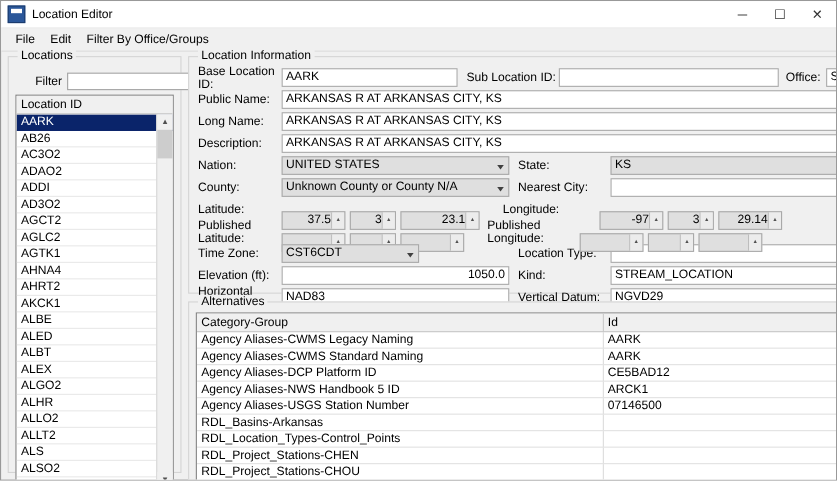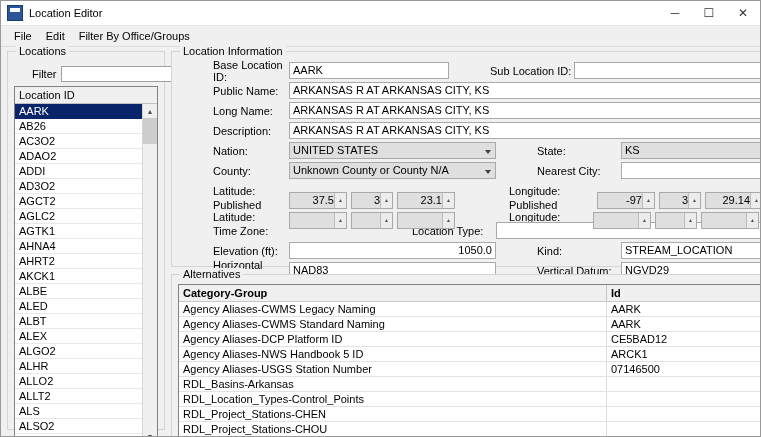--- a/index.html
+++ b/index.html
@@ -216,21 +216,20 @@
     display: flex;
     align-items: center;
     margin-bottom: 3px;
     height: 17px;
   }
   .flabel {
     font-size: 11px;
     color: #000;
     width: 76px;
     flex: 0 0 auto;
-    margin-left: 33px;
   }
 
   .fld {
     height: 17px;
     border: 1px solid #a9a9a9;
     background: #ffffff;
     font-size: 11px;
     line-height: 15px;
     padding: 0 3px;
     box-sizing: border-box;
@@ -307,21 +306,21 @@
     position: relative;
   }
   table.alt {
     width: 100%;
     border-collapse: collapse;
     font-size: 11px;
     table-layout: fixed;
   }
   table.alt th {
     background: #f0f0f0;
-    font-weight: bold;
+    font-weight: normal;
     text-align: left;
     height: 16px;
     padding: 0 4px;
     border-right: 1px solid #c8c8c8;
     border-bottom: 1px solid #c8c8c8;
     font-size: 11px;
   }
   table.alt td {
     height: 14px;
     padding: 0 4px;
@@ -455,21 +454,21 @@
               </span>
           </div>
           <div style="width:4px"></div>
           <div class="spin" style="width:42px">
             <span>3</span>
             <span class="sp-btns">
                 <span class="sp-up">▲</span>
               </span>
           </div>
           <div style="width:4px"></div>
-          <div class="spin" style="width:58px">
+          <div class="spin" style="width:72px">
             <span>23.1</span>
             <span class="sp-btns">
                 <span class="sp-up">▲</span>
               </span>
           </div>
           <div class="gap" style="width:21px"></div>
           <div class="flabel" style="width:88px">Longitude:</div>
           <div class="spin" style="width:58px">
             <span>-97</span>
             <span class="sp-btns">
@@ -533,20 +532,21 @@
           <div class="spin empty" style="width:58px">
             <span></span>
             <span class="sp-btns">
                 <span class="sp-up">▲</span>
               </span>
           </div>
         </div>
 
         <div class="frow">
           <div class="flabel">Time Zone:</div>
+          <div class="combo" style="width:125px">CST6CDT</div>
           <div class="gap" style="width:90px"></div>
           <div class="flabel" style="width:84px">Location Type:</div>
           <div class="fld" style="flex:1 1 auto"></div>
         </div>
 
         <div class="frow">
           <div class="flabel">Elevation (ft):</div>
           <div class="fld num" style="width:207px">1050.0</div>
           <div class="gap" style="width:8px"></div>
           <div class="flabel" style="width:84px">Kind:</div>

